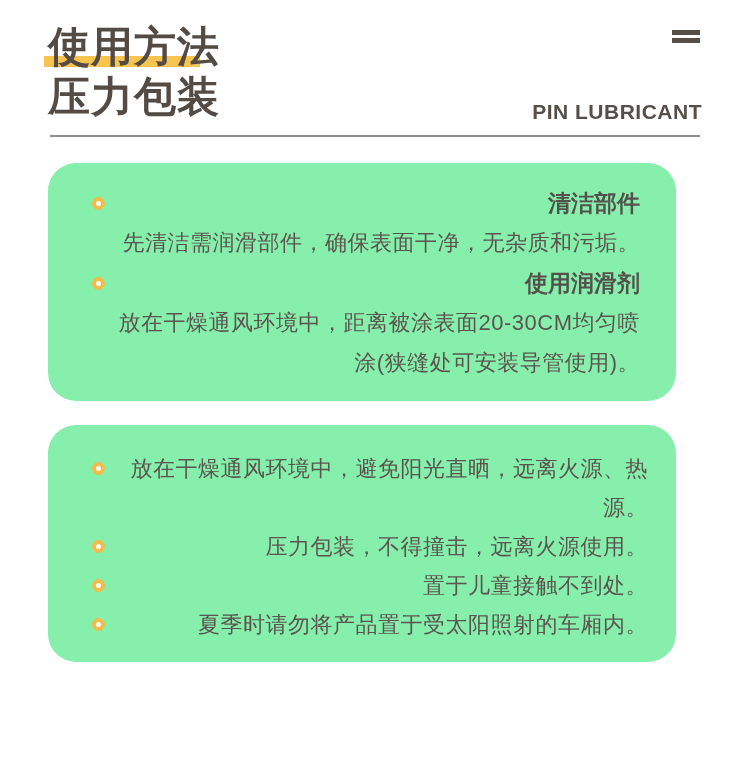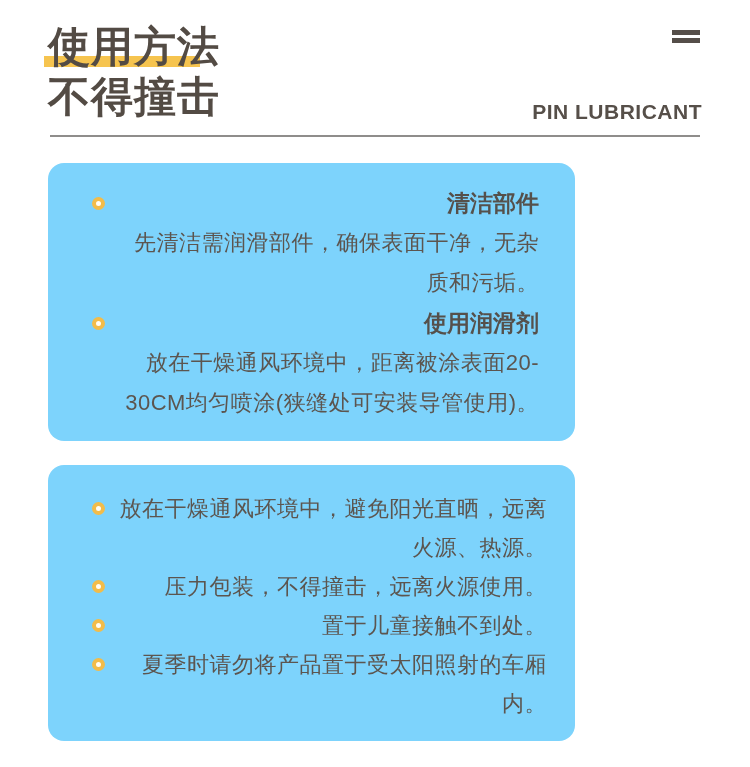--- a/index.html
+++ b/index.html
@@ -71,23 +71,23 @@
   .divider {
     height: 0;
     border: none;
     border-top: 2px solid #8f8d8b;
     margin: 11px 0 0 2px;
     width: 650px;
   }
 
   
   .card {
-    width: 527px;
-    background: #7dd3fc;
-    border-radius: 16px;
+    width: 628px;
+    background: #86efac;
+    border-radius: 28px;
     margin-top: 26px;
   }
   .usage-card  { padding: 20px 36px 18px 44px; }
   .caution-card{ padding: 24px 28px 18px 44px; margin-top: 24px; }
 
   .row { display: flex; align-items: flex-start; }
   .bullet {
     flex: 0 0 13px;
     width: 13px; height: 13px;
     border: 4px solid #f2bc4a;
@@ -125,21 +125,21 @@
 <div class="page">
 
   <div class="header">
     <div class="title-block">
       <div class="title-line">
         <span class="hl-wrap">
           <span class="hl-bar"></span>
           <span class="hl-text">使用方法</span>
         </span>
       </div>
-      <div class="title-line">不得撞击</div>
+      <div class="title-line">压力包装</div>
     </div>
     <div class="header-right">
       <div class="equals-icon">
         <div class="equals-bar"></div>
         <div class="equals-bar"></div>
       </div>
       <div class="subtitle">PIN LUBRICANT</div>
     </div>
   </div>
 

